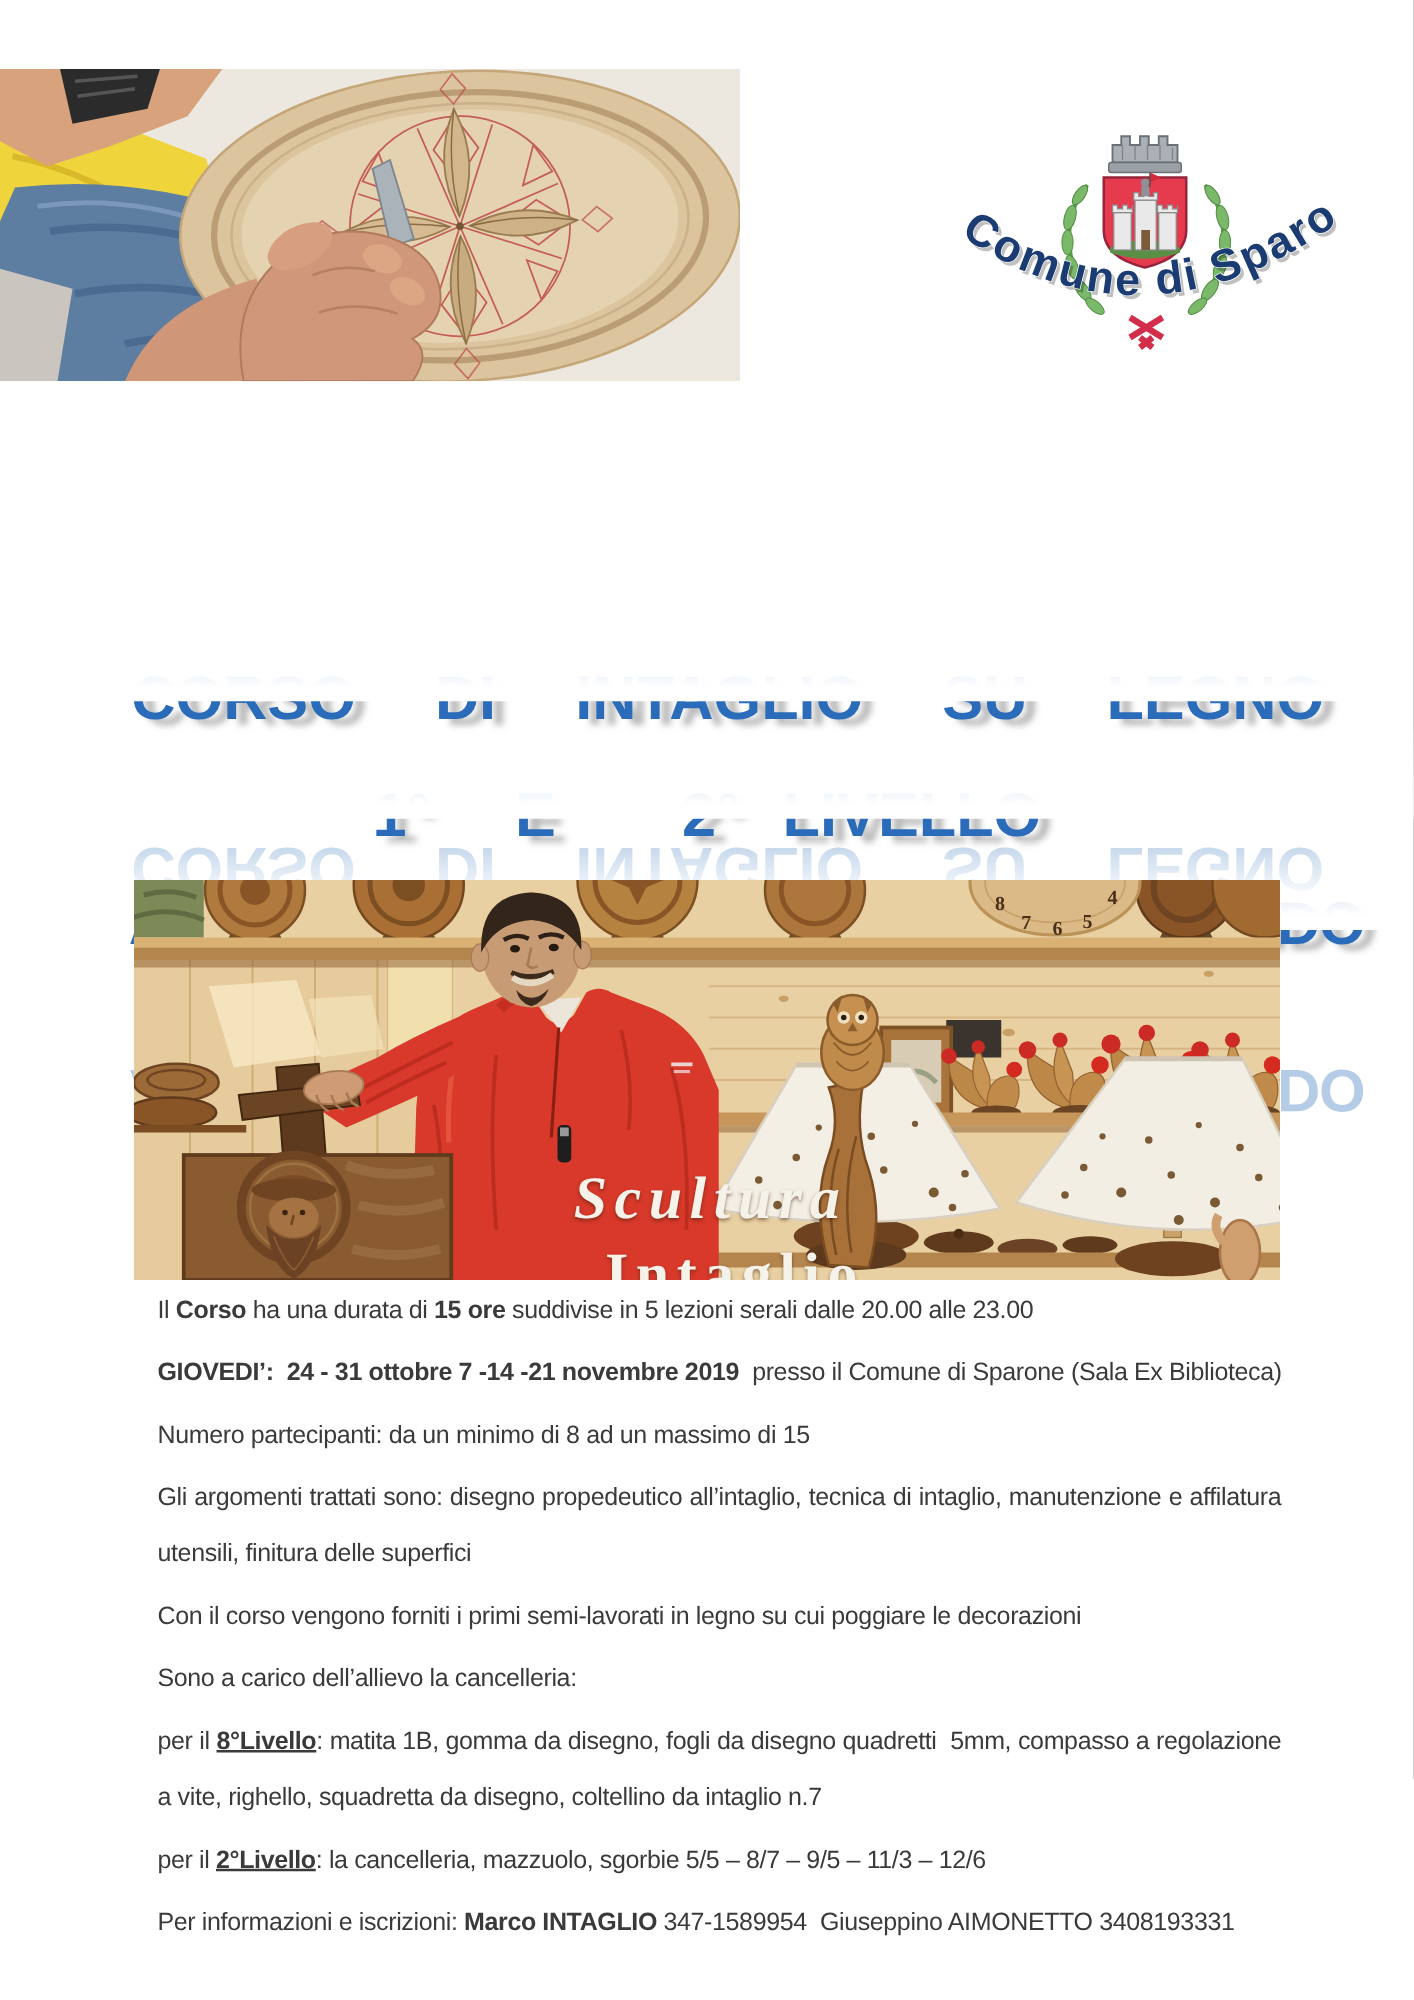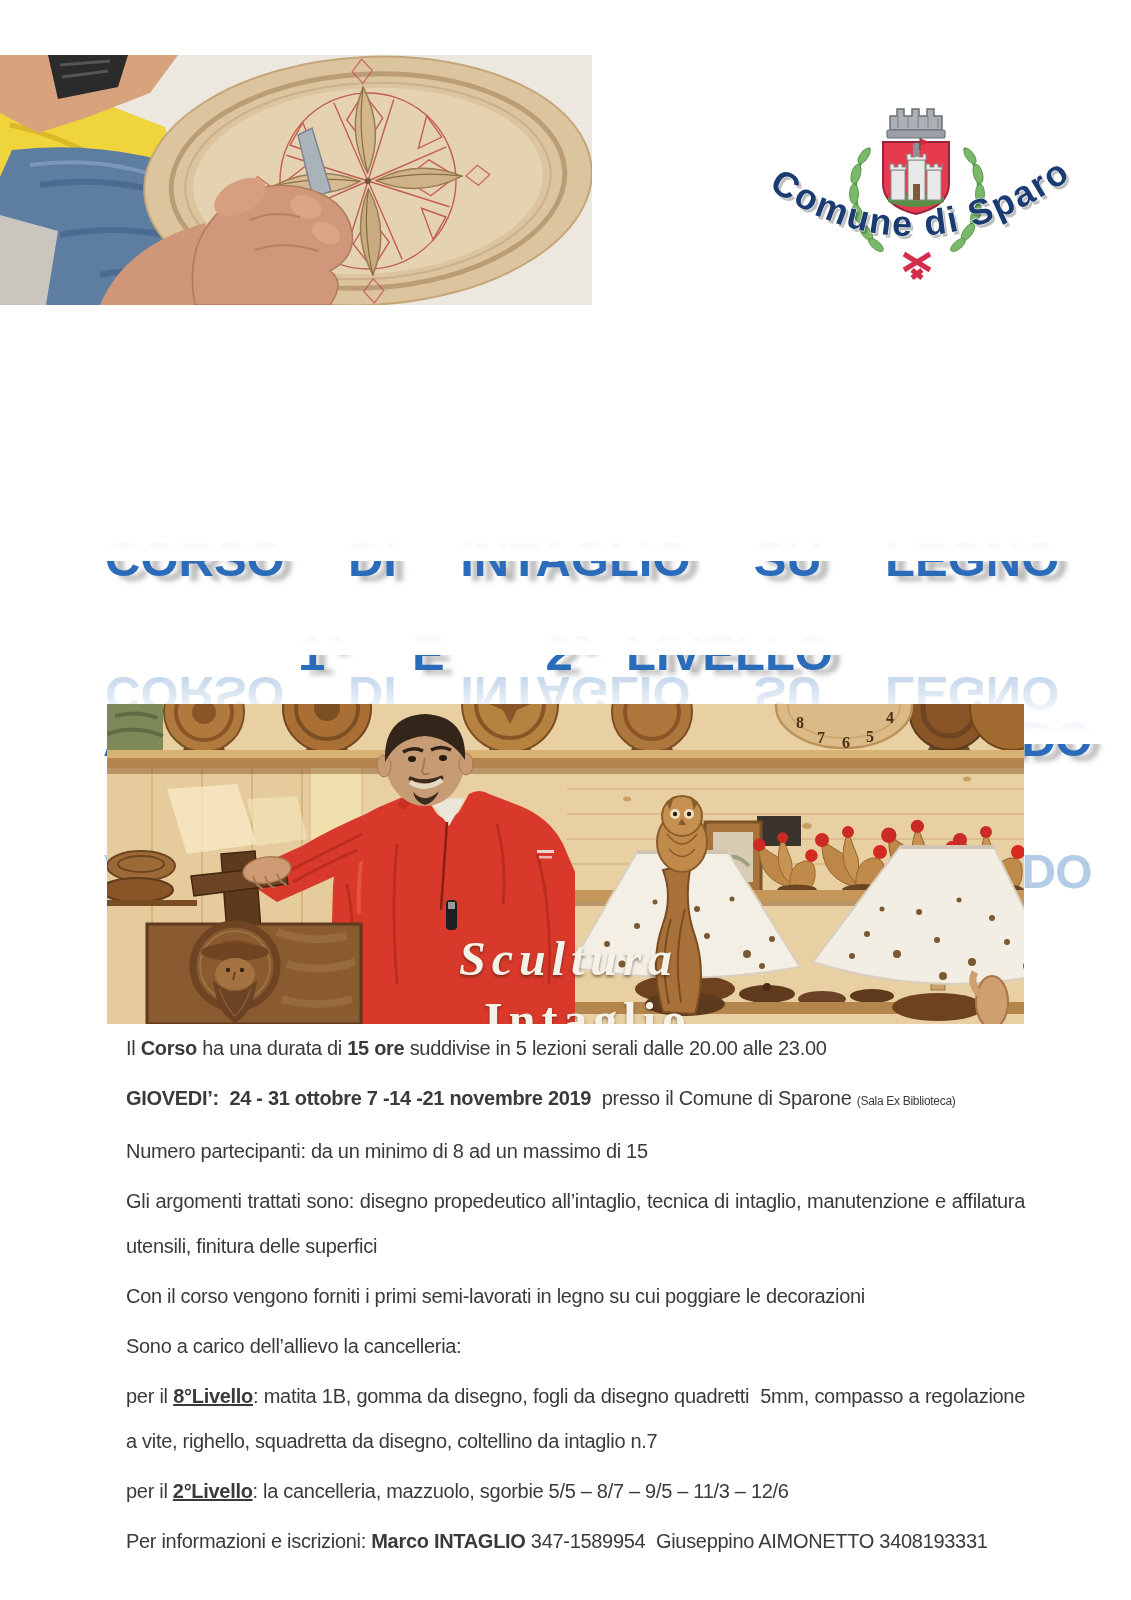--- a/index.html
+++ b/index.html
@@ -28,21 +28,21 @@
   .wa1{left:105px;top:437px;font-size:49px;word-spacing:18px;}
   .wa2{left:0;width:1131px;top:531px;font-size:49px;word-spacing:20px;text-align:center;}
   .wa3{left:103px;top:620px;font-size:48px;word-spacing:5px;letter-spacing:-1px;}
   
   .body-text{position:absolute;left:110px;top:1026px;width:915px;color:#3a3a3a;
              font-size:20px;letter-spacing:-0.3px;}
   .body-text p{margin:0 0 5px 16px;line-height:45px;white-space:pre;}
   .body-text p.wrap{white-space:pre-wrap;text-align:justify;}
   .body-text b{font-weight:bold;}
   .ul{font-weight:bold;text-decoration:underline;}
-  .small{font-size:12px;}
+  .small{font-size:20px;}
 </style>
 </head>
 <body>
 
 <div class="page">
 
   <div class="photo-top">
     <svg width="592" height="250" viewBox="0 0 592 250" xmlns="http://www.w3.org/2000/svg">
       <rect x="0" y="0" width="592" height="250" fill="#ece8df"></rect>
 

